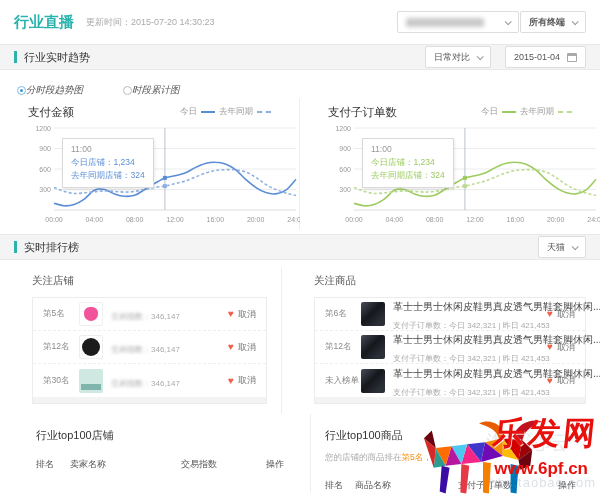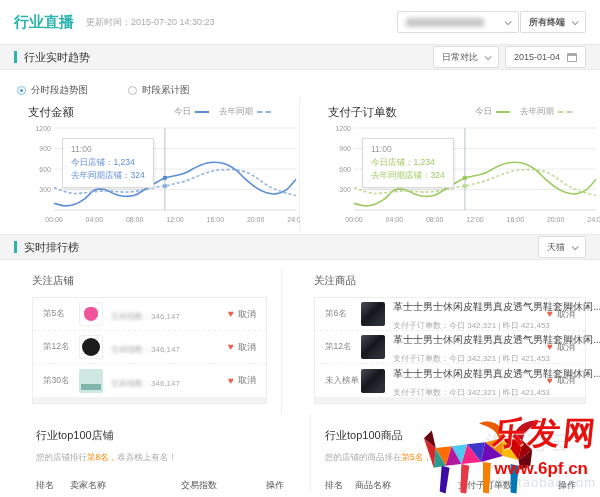--- a/index.html
+++ b/index.html
@@ -15,37 +15,37 @@
     color:#555; padding:4px 8px; display:flex; align-items:center; gap:7px; cursor:pointer; height:22px; }
   .chev { width:5px; height:5px; border-right:1px solid #999; border-bottom:1px solid #999;
     transform:rotate(45deg) translateY(-1px); flex-shrink:0; }
   .blur-block { width:78px; height:9px; background:#c9c9c9; border-radius:2px; filter:blur(2px); }
 
   
   .secbar { height:26px; background:#f4f4f4; border-top:1px solid #e8e8e8;
     border-bottom:1px solid #e8e8e8; display:flex; align-items:center; padding:0 14px; }
   .tick { width:3px; height:12px; background:#2bb3ae; margin-right:7px; }
   .sectitle { font-size:11px; color:#333; }
-  .secbar-right { margin-left:auto; display:flex; gap:6px; align-items:center;justify-content:space-between; }
+  .secbar-right { margin-left:auto; display:flex; gap:14px; align-items:center;justify-content:space-between; }
   .cal { width:10px; height:9px; border:1px solid #aaa; border-top:3px solid #aaa; border-radius:1px; }
 
   
   .radios { display:flex; gap:40px; padding:13px 17px 0; height:28px; }
-  .radio-item { display:flex; align-items:center; gap:5px; font-size:9.5px; color:#555; cursor:pointer; }
+  .radio-item { display:flex; align-items:center; font-size:9.5px; color:#555; cursor:pointer;font-style:italic; }
   .radio-dot { width:9px; height:9px; border:1px solid #bbb; border-radius:50%; background:#fff; position:relative; }
   .radio-item.checked .radio-dot { border-color:#7bb9e6; }
   .radio-item.checked .radio-dot::after { content:""; position:absolute; inset:2px; background:#3f97d9; border-radius:50%; }
 
   
   .charts { display:flex; padding-bottom:4px; }
   .chart-panel { width:300px; padding:6px 28px 0; }
   .chart-panel.first { border-right:1px solid #eee; }
   .chart-head { display:flex; align-items:center; height:16px; }
   .chart-title { font-size:11.5px; color:#333; }
-  .legend { margin-left:auto; display:flex; align-items:center; gap:10px; font-size:8.5px; color:#999; }
+  .legend { margin-left:auto; display:flex; align-items:center; gap:4px; font-size:8.5px; color:#999; }
   .legend-item { display:flex; align-items:center; gap:4px; }
   .swatch { display:inline-block; width:14px; height:0; }
   .chart-body { position:relative; margin-top:2px; }
   .tooltip { position:absolute; left:34px; top:16px; background:#fff; border:1px solid #d9d9d9;
     box-shadow:1px 2px 3px rgba(0,0,0,.08); padding:4px 8px; font-size:8.5px; line-height:1.55; z-index:2; }
   .t-time { color:#999; }
   .t-row { white-space:nowrap; }
 
   
   .cols { display:flex; padding-top:8px; }
@@ -340,21 +340,20 @@
       </div>
 
       <div class="panel-foot"></div>
     </div>
   </div>
 </div>
 
 <div class="bottom">
   <div class="bsec left">
     <div class="btitle">行业top100店铺</div>
-    <div class="bnote"><span>您的店铺排行</span><span class="orank">第8名，</span><span>恭喜榜上有名！</span></div>
     <div class="thead shops">
       <span class="th">排名</span>
       <span class="th">卖家名称</span>
       <span class="th">交易指数</span>
       <span class="th">操作</span>
     </div>
   </div>
 
   <div class="bsec">
     <div class="btitle">行业top100商品</div>

